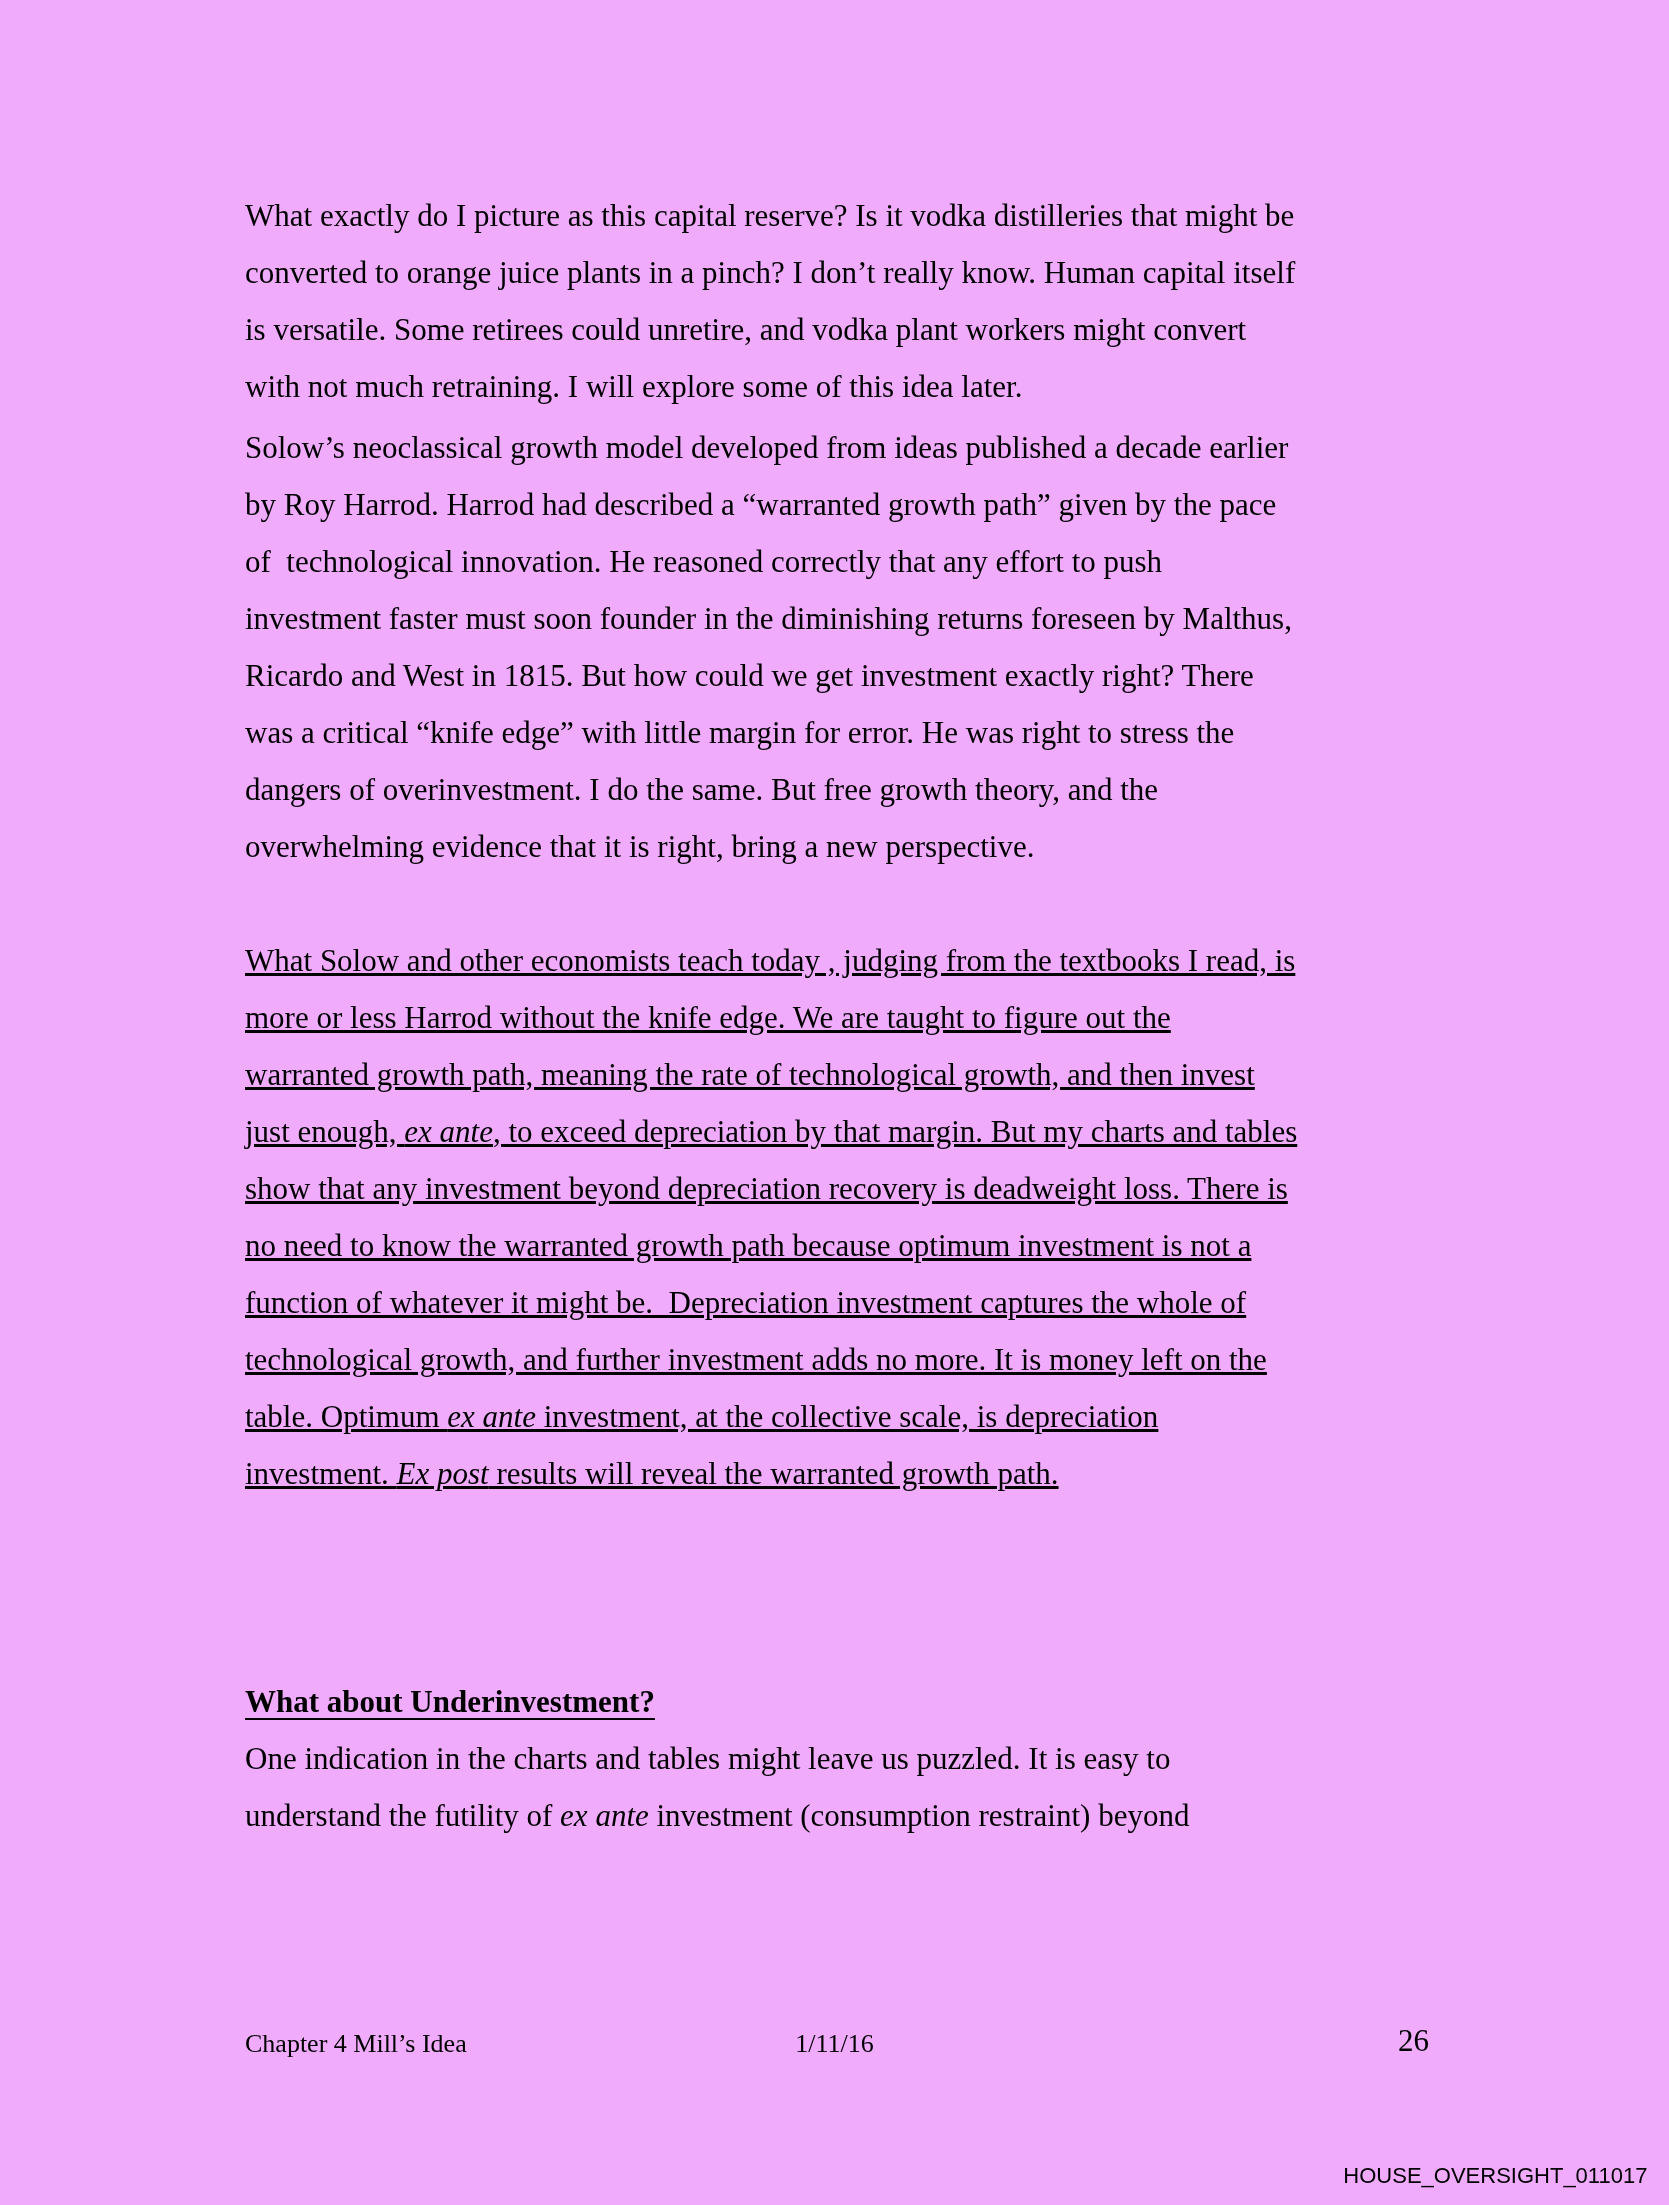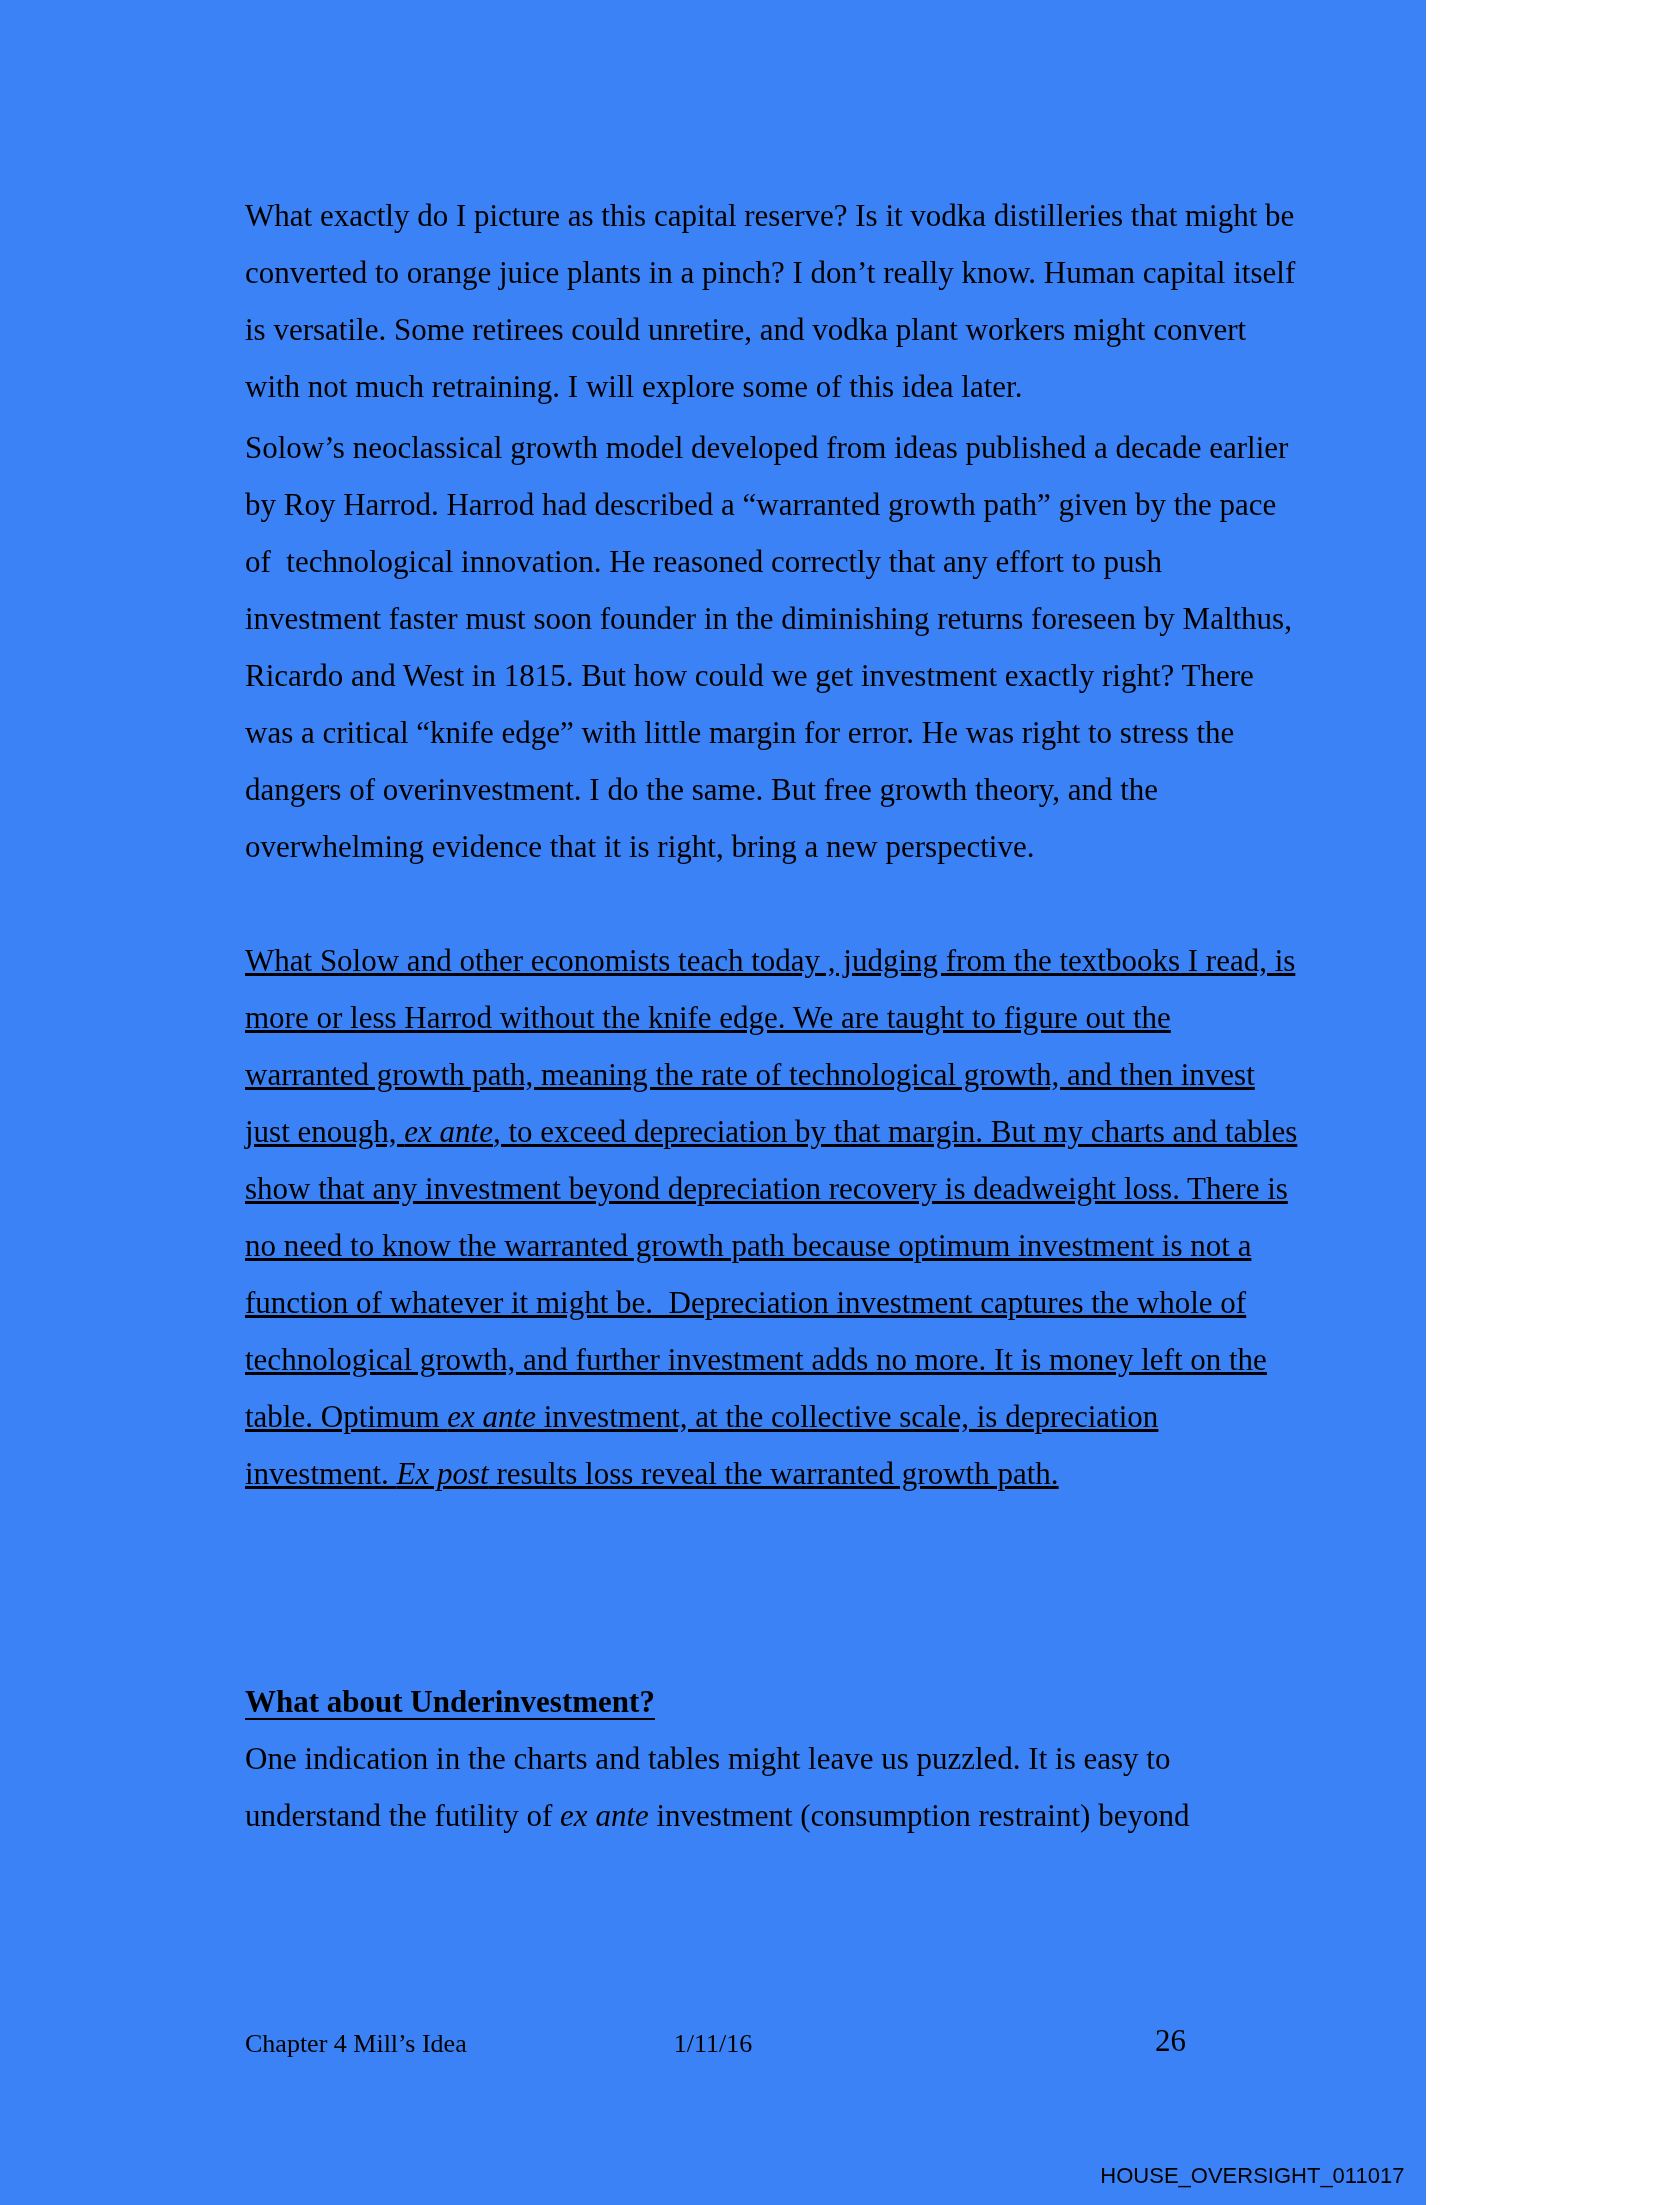--- a/index.html
+++ b/index.html
@@ -2,23 +2,23 @@
 <html style="font-size:10.5px"><head>
 <meta charset="utf-8">
 <style>
   html, body {
     margin: 0;
     padding: 0;
     background: #ffffff;
   }
   .page {
     position: relative;
-    width: 1426px;
+    width: 1669px;
     height: 2205px;
-    background: #3b82f6;
+    background: #f0abfc;
     color: #000000;
     font-family: "Liberation Serif", serif;
     overflow: hidden;
   }
   .body-text {
     position: absolute;
     left: 245px;
     top: 187px;
     font-size: 31px;
     line-height: 57px;
@@ -96,21 +96,21 @@
 dangers of overinvestment. I do the same. But free growth theory, and the
 overwhelming evidence that it is right, bring a new perspective.</p><p class="para p-textbooks"><span>What Solow and other economists teach today , judging from the textbooks I read, is
 more or less Harrod without the knife edge. We are taught to figure out the
 warranted growth path, meaning the rate of technological growth, and then invest
 just enough, </span><em>ex ante</em><span>, to exceed depreciation by that margin. But my charts and tables
 show that any investment beyond depreciation recovery is deadweight loss. There is
 no need to know the warranted growth path because optimum investment is not a
 function of whatever it might be.  Depreciation investment captures the whole of
 technological growth, and further investment adds no more. It is money left on the
 table. Optimum </span><em>ex ante</em><span> investment, at the collective scale, is depreciation
-investment. </span><em>Ex post</em><span> results loss reveal the warranted growth path.</span></p><h2 class="heading h-under">What about Underinvestment?</h2><p class="para"><span>One indication in the charts and tables might leave us puzzled. It is easy to
+investment. </span><em>Ex post</em><span> results will reveal the warranted growth path.</span></p><h2 class="heading h-under">What about Underinvestment?</h2><p class="para"><span>One indication in the charts and tables might leave us puzzled. It is easy to
 understand the futility of </span><em>ex ante</em><span> investment (consumption restraint) beyond</span></p></div>
 
   <div class="footer">
     <span class="footer-left">Chapter 4 Mill’s Idea</span>
     <span class="footer-center">1/11/16</span>
     <span class="footer-right">26</span>
   </div>
 
   <div class="bates">HOUSE_OVERSIGHT_011017</div>
 </div>

